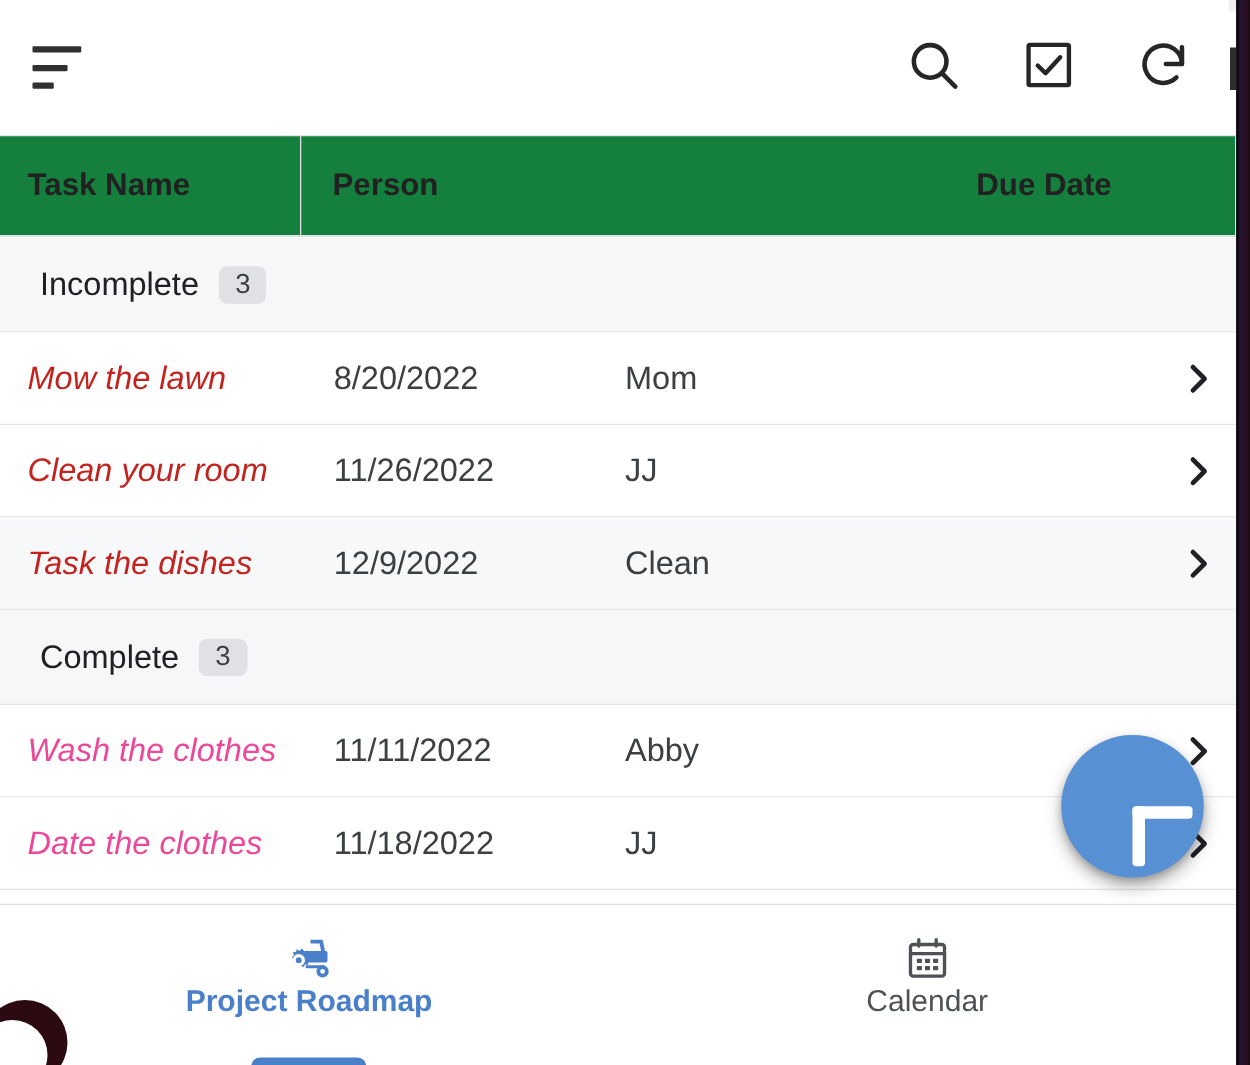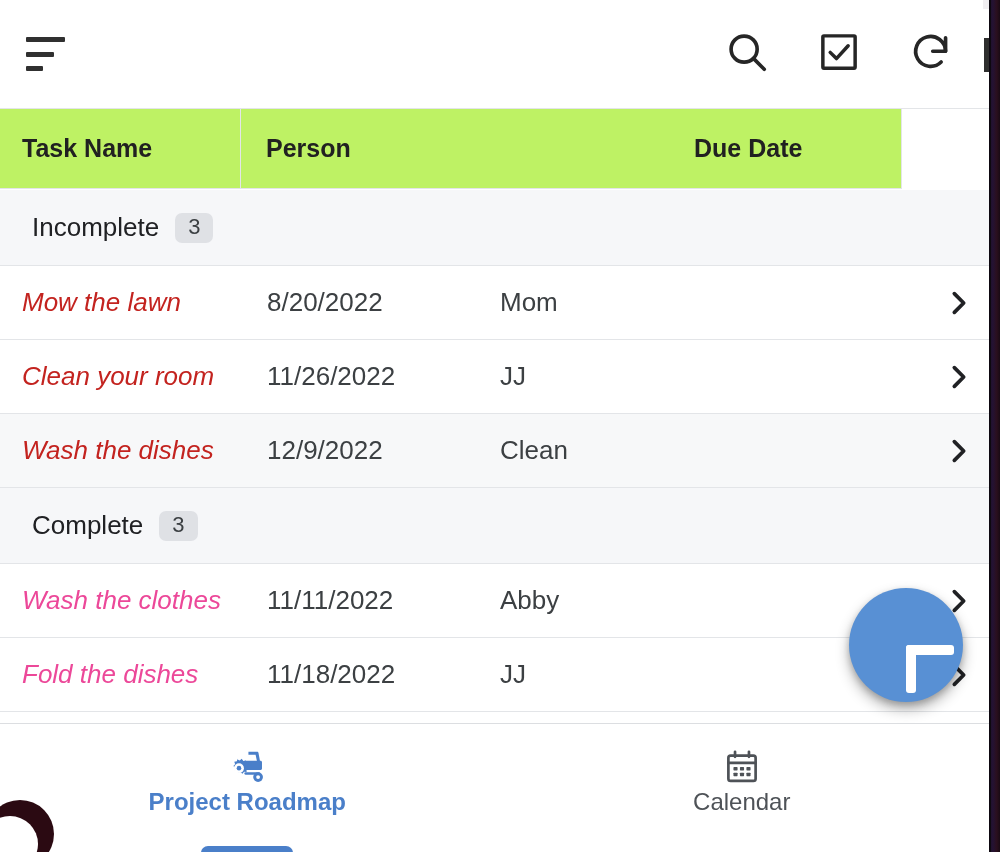--- a/index.html
+++ b/index.html
@@ -121,23 +121,23 @@
   }
   .sort-icon span:nth-child(1) { width: 39px; }
   .sort-icon span:nth-child(2) { width: 28px; }
   .sort-icon span:nth-child(3) { width: 17px; }
 
   
   .table-head {
     position: absolute;
     left: 0;
     top: 109px;
-    width: 902px;
+    width: 989px;
     height: 80px;
-    background: #bef264;
+    background: #15803d;
     border-bottom: 1px solid #e3e5e8;
     box-sizing: border-box;
     display: flex;
     align-items: center;
   }
   .th {
     font-size: 25px;
     font-weight: bold;
     color: #212121;
     height: 80px;
@@ -343,21 +343,21 @@
         <div class="cell name red">Clean your room</div>
         <div class="cell date">11/26/2022</div>
         <div class="cell person">JJ</div>
         <div class="cell chev">
           <svg width="22" height="28" viewBox="0 0 18 24" fill="none" stroke="#202124" stroke-width="3.2" stroke-linecap="round" stroke-linejoin="round">
             <polyline points="5,4 13,12 5,20"></polyline>
           </svg>
         </div>
       </div>
       <div class="task-row alt">
-        <div class="cell name red">Wash the dishes</div>
+        <div class="cell name red">Task the dishes</div>
         <div class="cell date">12/9/2022</div>
         <div class="cell person">Clean</div>
         <div class="cell chev">
           <svg width="22" height="28" viewBox="0 0 18 24" fill="none" stroke="#202124" stroke-width="3.2" stroke-linecap="round" stroke-linejoin="round">
             <polyline points="5,4 13,12 5,20"></polyline>
           </svg>
         </div>
       </div>
       <div class="group-row">
         <span class="group-label">Complete</span>
@@ -367,21 +367,21 @@
         <div class="cell name green">Wash the clothes</div>
         <div class="cell date">11/11/2022</div>
         <div class="cell person">Abby</div>
         <div class="cell chev">
           <svg width="22" height="28" viewBox="0 0 18 24" fill="none" stroke="#202124" stroke-width="3.2" stroke-linecap="round" stroke-linejoin="round">
             <polyline points="5,4 13,12 5,20"></polyline>
           </svg>
         </div>
       </div>
       <div class="task-row">
-        <div class="cell name green">Fold the dishes</div>
+        <div class="cell name green">Date the clothes</div>
         <div class="cell date">11/18/2022</div>
         <div class="cell person">JJ</div>
         <div class="cell chev">
           <svg width="22" height="28" viewBox="0 0 18 24" fill="none" stroke="#202124" stroke-width="3.2" stroke-linecap="round" stroke-linejoin="round">
             <polyline points="5,4 13,12 5,20"></polyline>
           </svg>
         </div>
       </div>
     </div>
 

